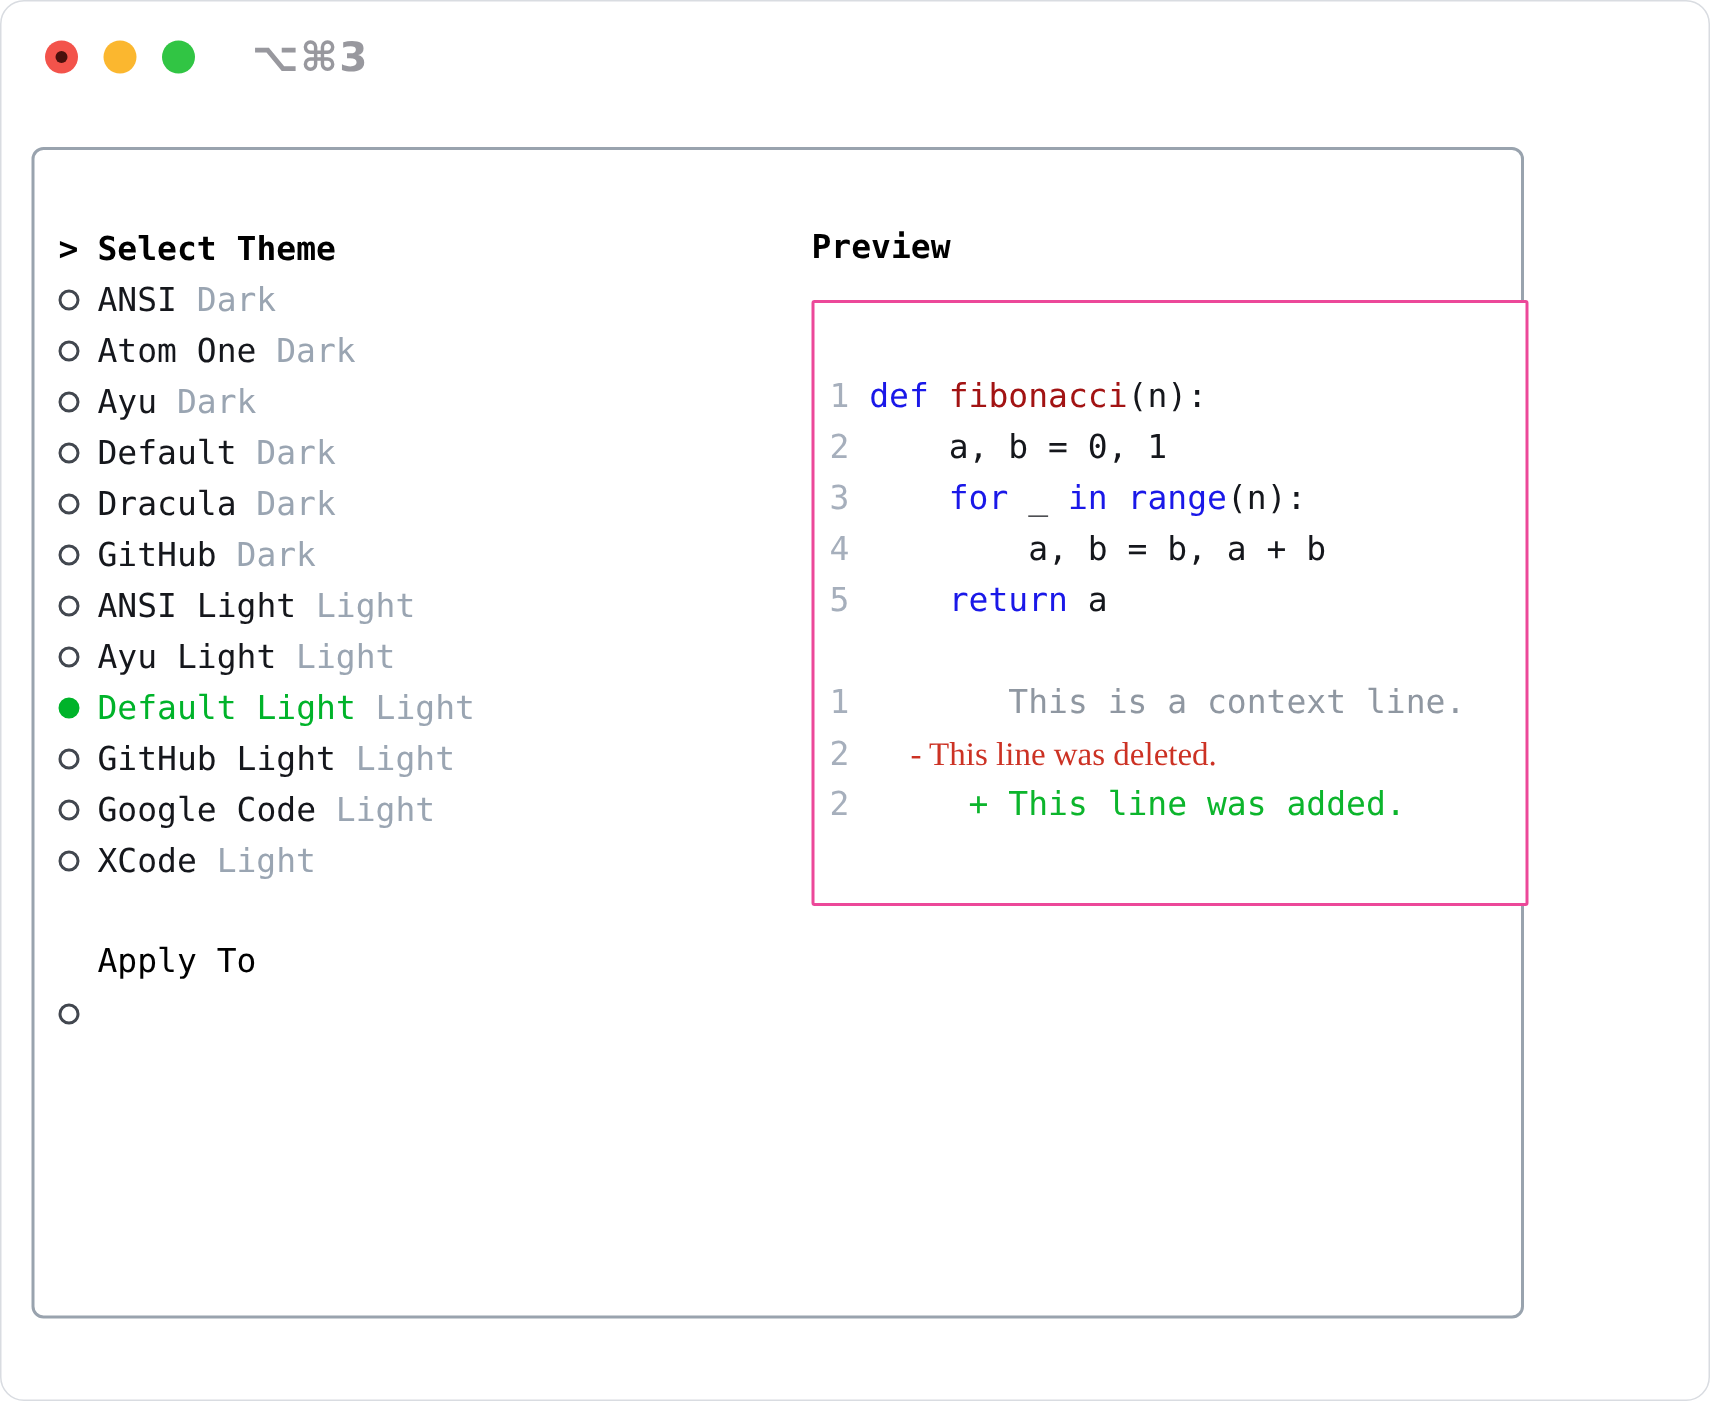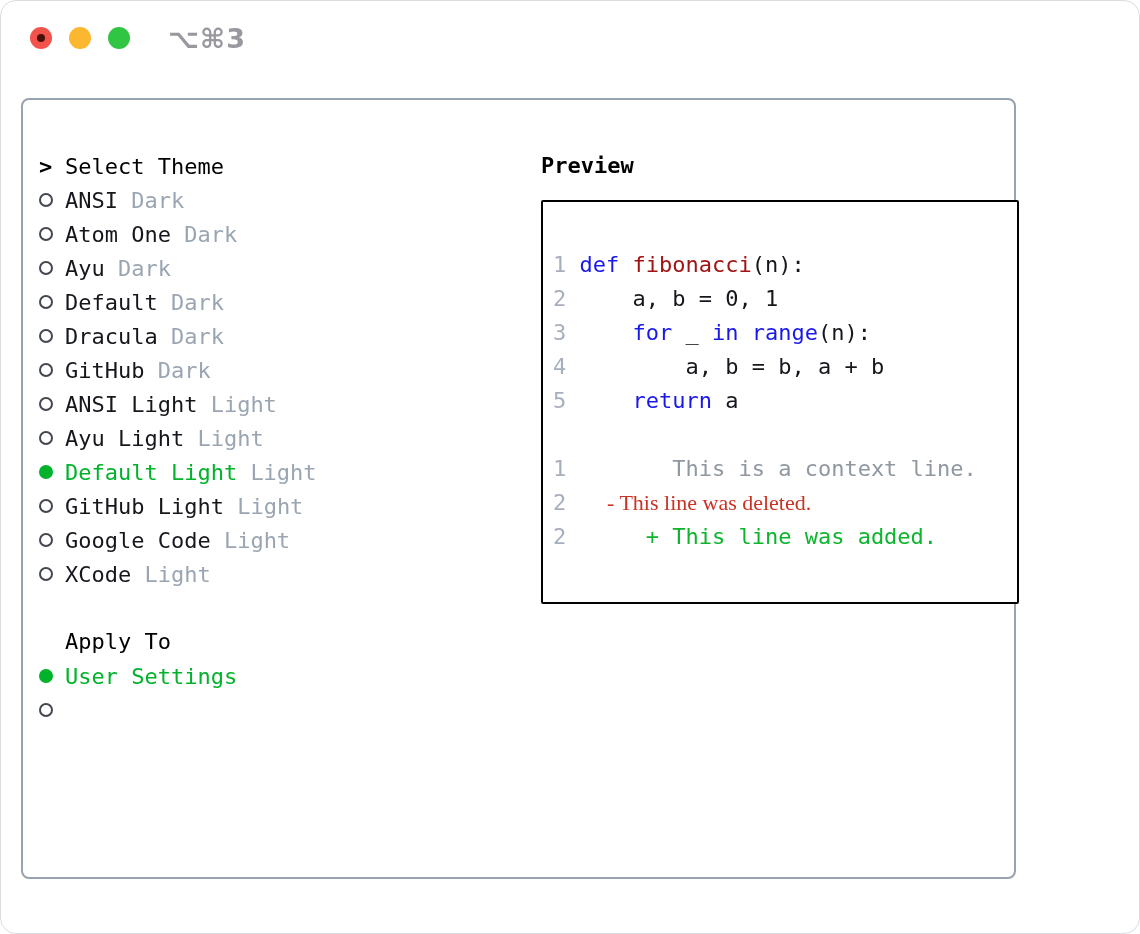--- a/index.html
+++ b/index.html
@@ -20,31 +20,31 @@
   .tl.green{background:#31C544;}
   .shortcut{position:absolute;left:167px;top:22px;color:#98989E;
             font:600 27px "DejaVu Sans", sans-serif;letter-spacing:1px;}
   
   .panel{position:absolute;left:20px;top:97px;width:995px;height:781px;
          border:2px solid var(--border);border-radius:8px;box-sizing:border-box;background:#fff;}
   .left{position:absolute;left:16px;top:49px;font-size:22px;color:var(--text);}
   .row{display:flex;align-items:center;height:34px;}
   .icon-cell{width:26px;flex:0 0 26px;display:flex;align-items:center;}
   .prompt{font-weight:bold;color:#000;}
-  .picker-title{font-weight:normal;color:#000;}
+  .picker-title{font-weight:bold;color:#000;}
   .radio{width:14px;height:14px;border-radius:50%;border:2px solid #42474F;box-sizing:border-box;}
   .row.sel .radio{background:var(--accent);border-color:var(--accent);}
   .row.sel .nm{color:var(--accent);}
   .vr{color:var(--muted);margin-left:0.6em;}
   .apply-title{margin-top:34px;height:34px;line-height:34px;padding-left:26px;color:#000;}
   .hint{margin-top:34px;width:400px;line-height:34px;color:var(--muted);}
   
   .right{position:absolute;left:486px;top:49px;font-size:22px;margin-left:32px;}
   .preview-title{font-weight:bold;color:#000;height:34px;line-height:34px;}
-  .code-box{margin-top:17px;width:478px;height:404px;border:2px solid #000000;border-radius:2px;
+  .code-box{margin-top:17px;width:478px;height:404px;border:2px solid #ec4899;border-radius:2px;
             box-sizing:border-box;padding:46px 10px;overflow:hidden;background:#fff;}
   pre{margin:0;font:22px/34px "DejaVu Sans Mono", monospace;white-space:pre;}
   .cl{height:34px;}
   .ln{display:inline-block;width:1ch;text-align:right;color:var(--linenum);}
   .pl{color:var(--text);}
   .kw{color:var(--kw);}
   .fn{color:var(--fn);}
   .ctx{color:var(--ctx);}
   .del{color:var(--del);font-family:Liberation Serif, serif;}
   .add{color:var(--add);}
@@ -154,26 +154,20 @@
             <span class="icon-cell">
               <span class="radio"></span>
             </span>
             <span class="nm">XCode</span>
             <span class="vr">Light</span>
           </div>
         </div>
 
       <div class="apply-title">Apply To</div>
       <div id="apply-list">
-          <div class="row sel">
-            <span class="icon-cell">
-              <span class="radio"></span>
-            </span>
-            <span class="nm">User Settings</span>
-          </div>
           <div class="row">
             <span class="icon-cell">
               <span class="radio"></span>
             </span>
           </div>
         </div>
 
     </div>
 
     <div class="right">

